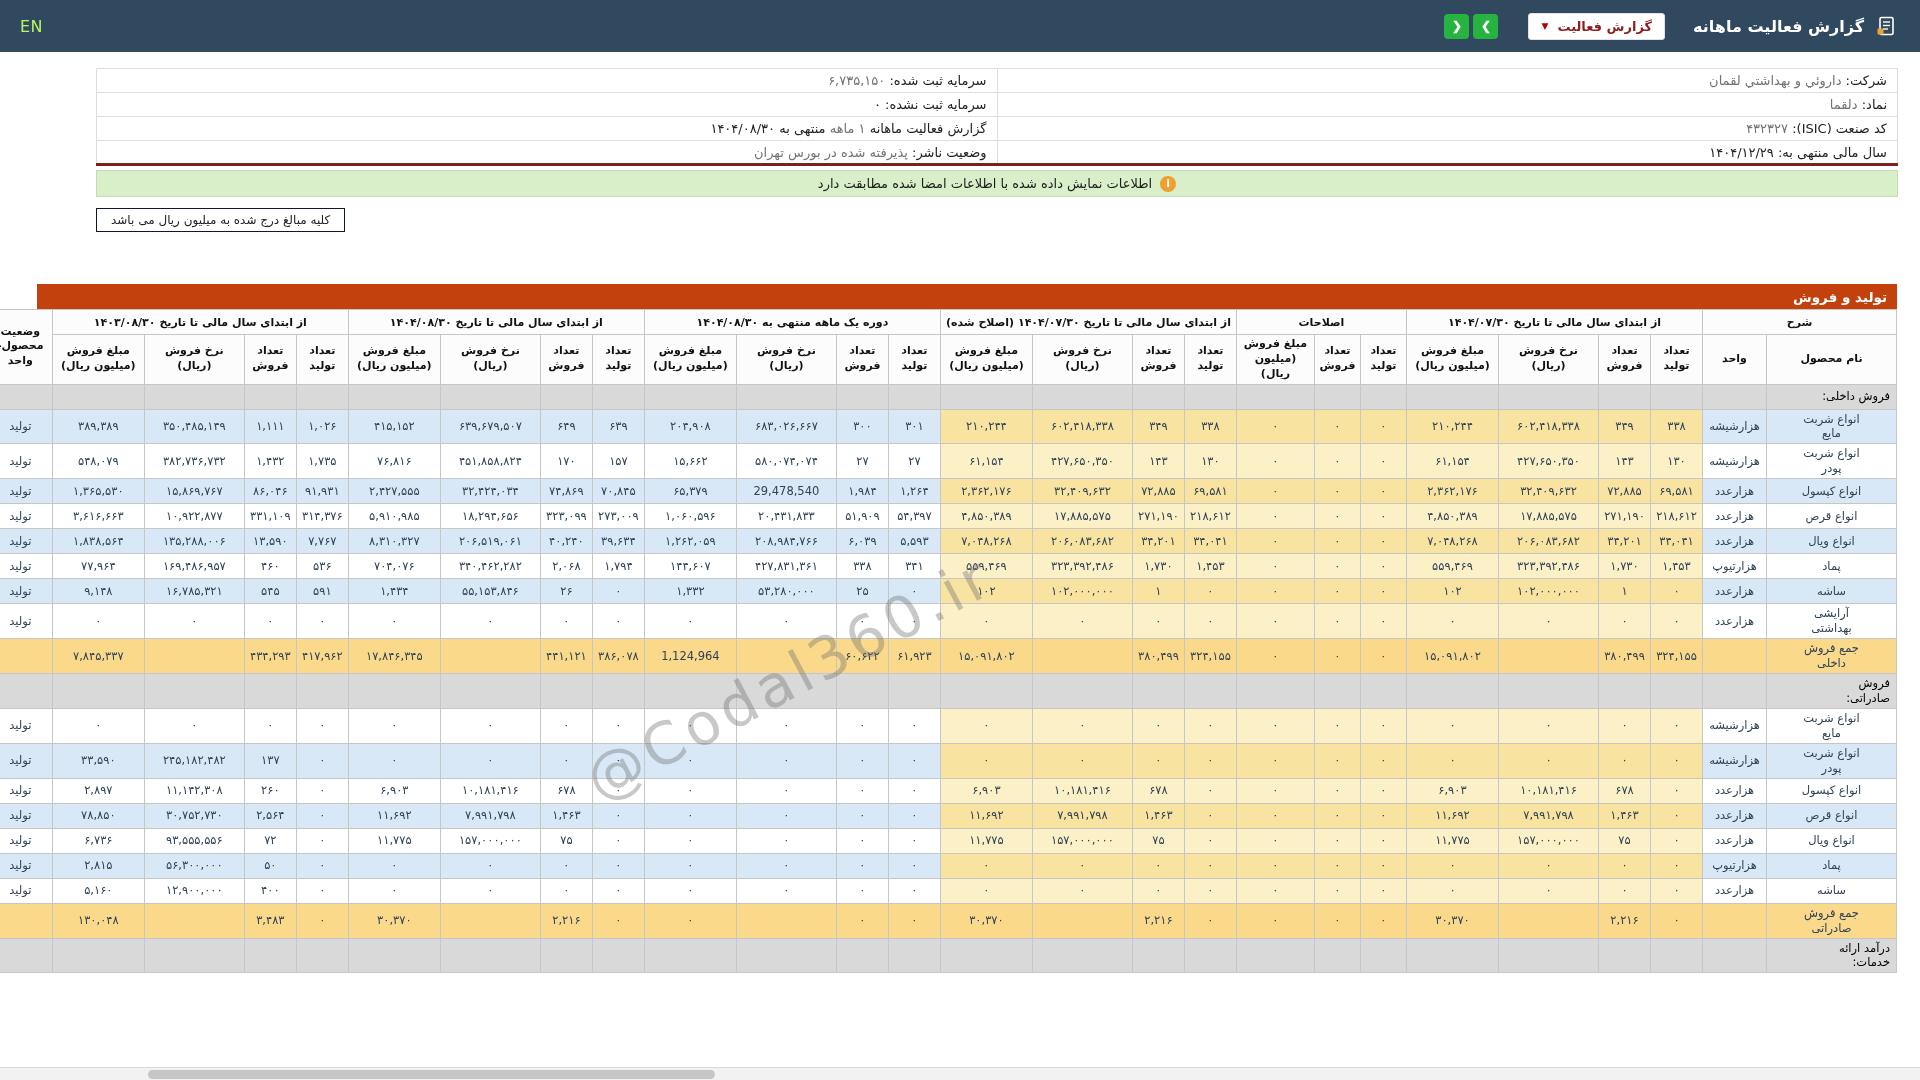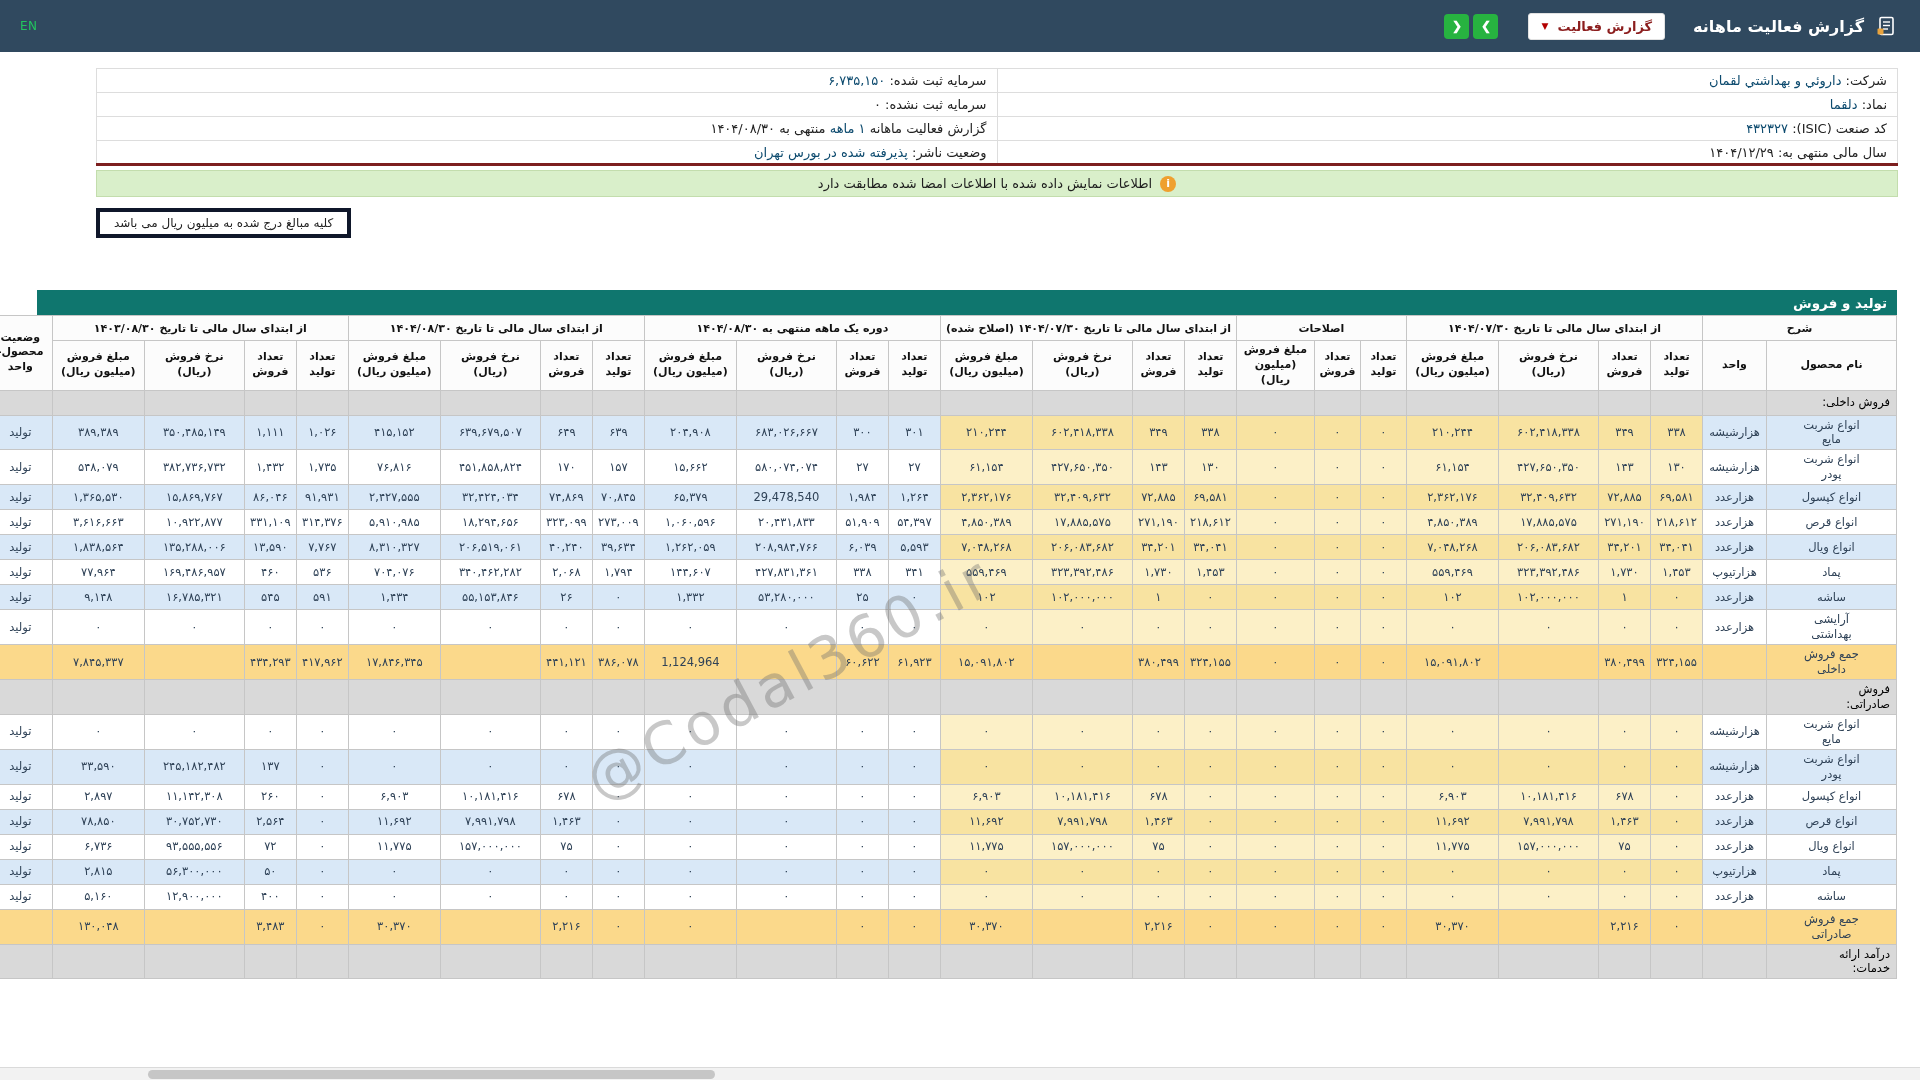--- a/index.html
+++ b/index.html
@@ -10,40 +10,40 @@
   
   .topbar{height:52px;background:#30495f;display:flex;align-items:center;padding:0 20px}
   .ric{width:26px;height:26px;display:flex;align-items:center;justify-content:center}
   .title{color:#fff;font-size:16px;font-weight:bold;margin-right:10px}
   .chip{margin-right:28px;background:#fff;border:1px solid #e2e2e2;border-radius:3px;height:27px;
         display:flex;align-items:center;padding:0 12px;color:#8c1e1e;font-weight:bold;font-size:13px;cursor:pointer}
   .chip .caret{color:#b30000;font-size:9px;margin-right:9px}
   .navs{display:flex;gap:4px;margin-right:30px}
   .nav-btn{width:25px;height:25px;background:#27b340;border:none;border-radius:4px;color:#fff;
            font-size:12px;font-weight:bold;display:flex;align-items:center;justify-content:center;cursor:pointer;padding:0}
-  .en{margin-right:auto;color:#22c55e;font-size:12px;cursor:pointer;text-decoration:none;letter-spacing:.5px}
+  .en{margin-right:auto;color:#bef264;font-size:16px;cursor:pointer;text-decoration:none;letter-spacing:.5px}
 
   
   .panel{margin:16px 22px 0 96px;width:calc(100% - 118px);border-collapse:collapse;
          border:1px solid #c9c9c9;border-bottom:3px solid #7d1f1f}
   .panel td{border:1px solid #ddd;padding:3px 10px;font-size:13px;height:24px;width:50%;text-align:right}
   .panel .b{font-weight:normal;color:#222}
-  .panel .o{color:#0c4a6e}
+  .panel .o{color:#737373}
 
   .signed{margin:4px 22px 0 96px;background:#d9efca;border:1px solid #c3ddad;height:27px;
           display:flex;align-items:center;justify-content:center;font-size:13px;color:#1d1d1d}
   .info-ic{width:16px;height:16px;border-radius:50%;background:#efa02f;color:#fff;font-weight:bold;font-size:11px;
            display:flex;align-items:center;justify-content:center;margin-left:8px;font-style:normal;flex:0 0 16px}
 
   .noteWrap{margin:11px 22px 0 96px;display:flex;justify-content:flex-end}
-  .noteBox{border:4px solid #0f172a;background:#fff;padding:4px 14px;font-size:12px;color:#222}
+  .noteBox{border:1px solid #0f172a;background:#fff;padding:4px 14px;font-size:12px;color:#222}
 
   
   .prod{margin:52px 23px 0 37px}
-  .bluebar{background:#0f766e;color:#fff;font-weight:bold;font-size:13.5px;height:25px;
+  .bluebar{background:#c2410c;color:#fff;font-weight:bold;font-size:13.5px;height:25px;
            display:flex;align-items:center;padding:0 10px}
   .noterow{border:1px solid #ccc;border-top:none;background:#fff;font-weight:bold;font-size:12.5px;height:29px;
            display:flex;align-items:center;padding:0 10px;margin-bottom:31px;color:#111}
 
   .ptable{width:100%;border-collapse:collapse;table-layout:fixed;font-size:11.5px;color:#2f4257;border:1px solid #b5b5b5}
   .ptable th,.ptable td{border:1px solid #c6c6c6;text-align:center;vertical-align:middle;padding:2px 3px;overflow:hidden}
   .ptable th{font-weight:bold;color:#111;background:#fcfcfc}
   .ptable .grp{font-size:11px;height:25px}
   .ptable .sub{font-size:11px;height:44px;line-height:1.35}
   .ptable td{height:25px;line-height:1.3}

